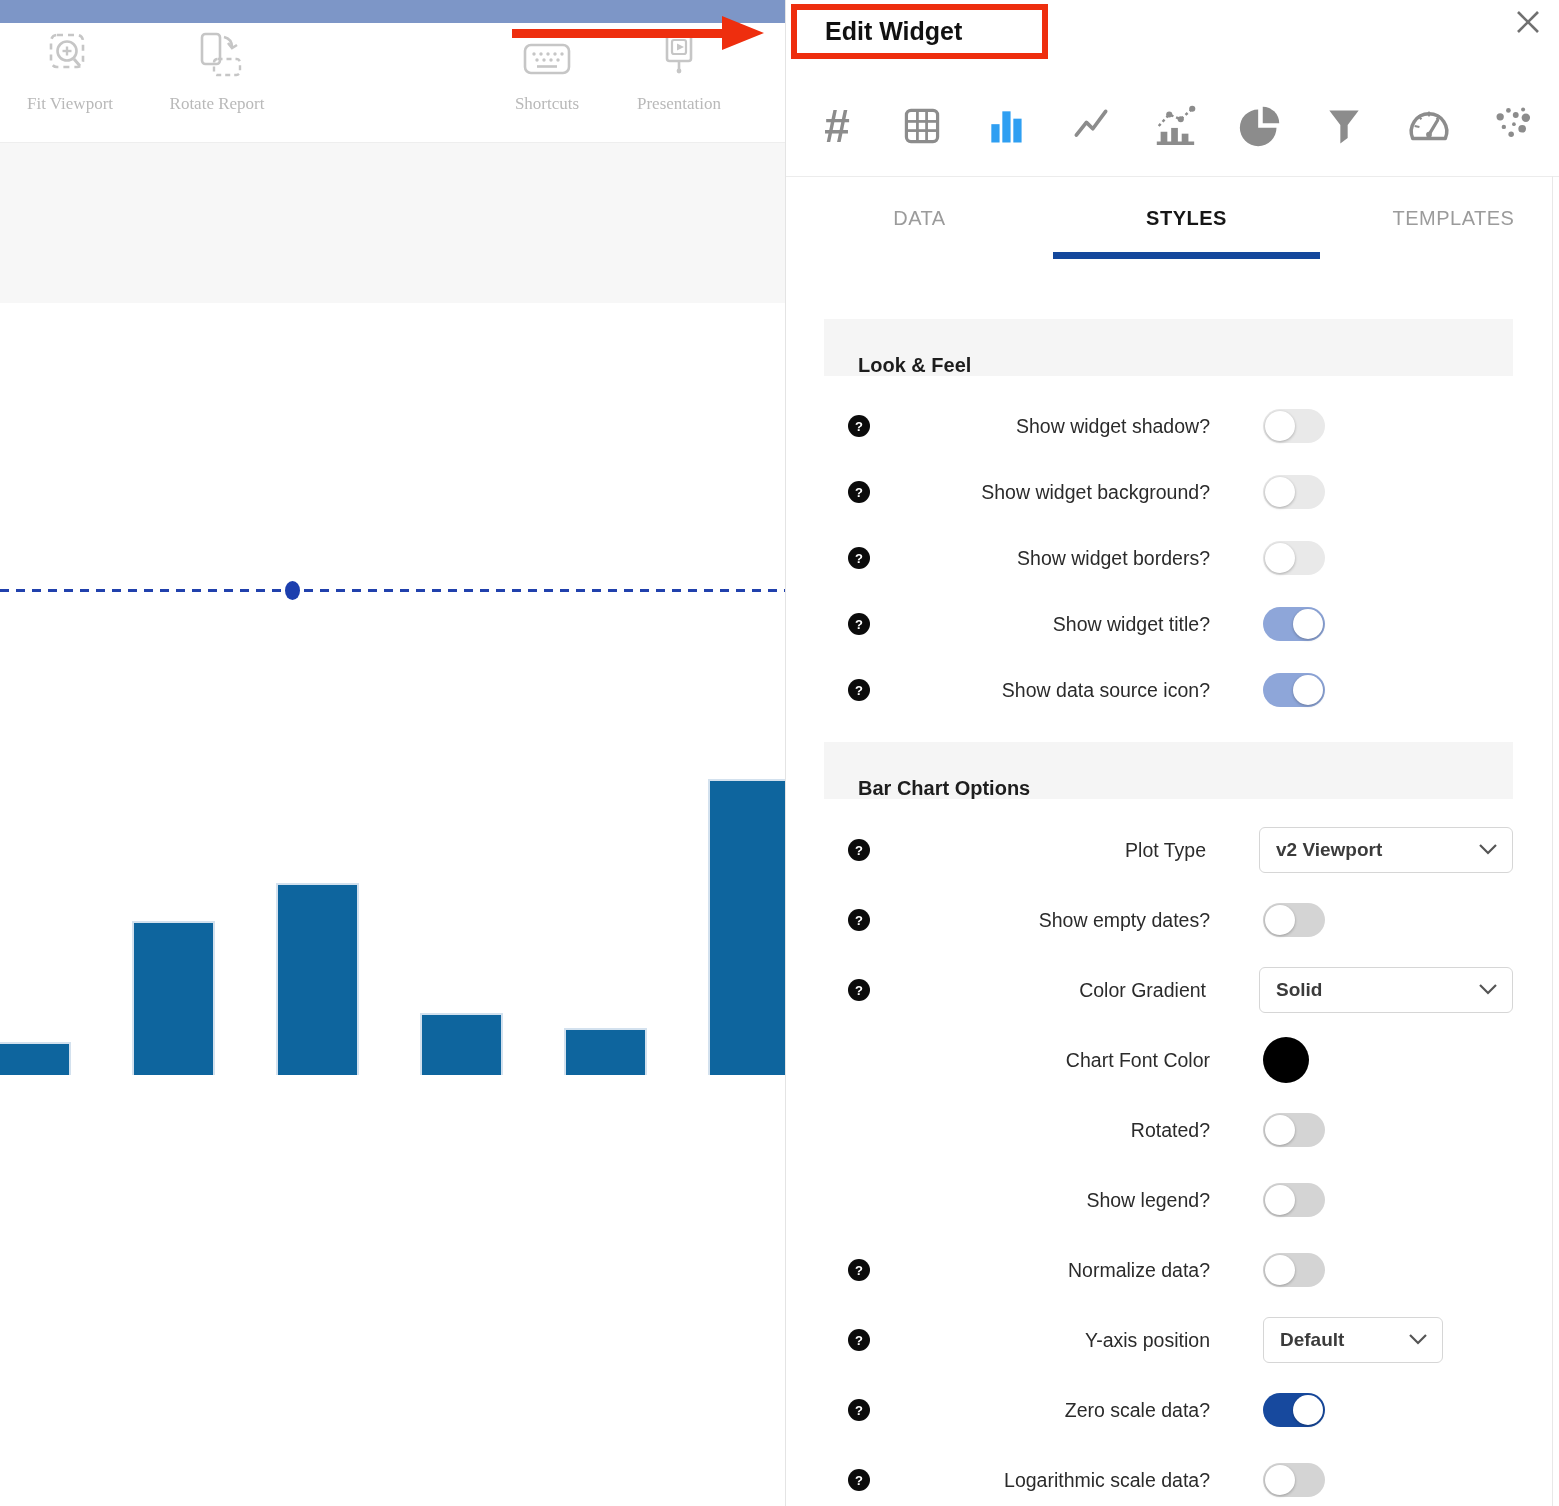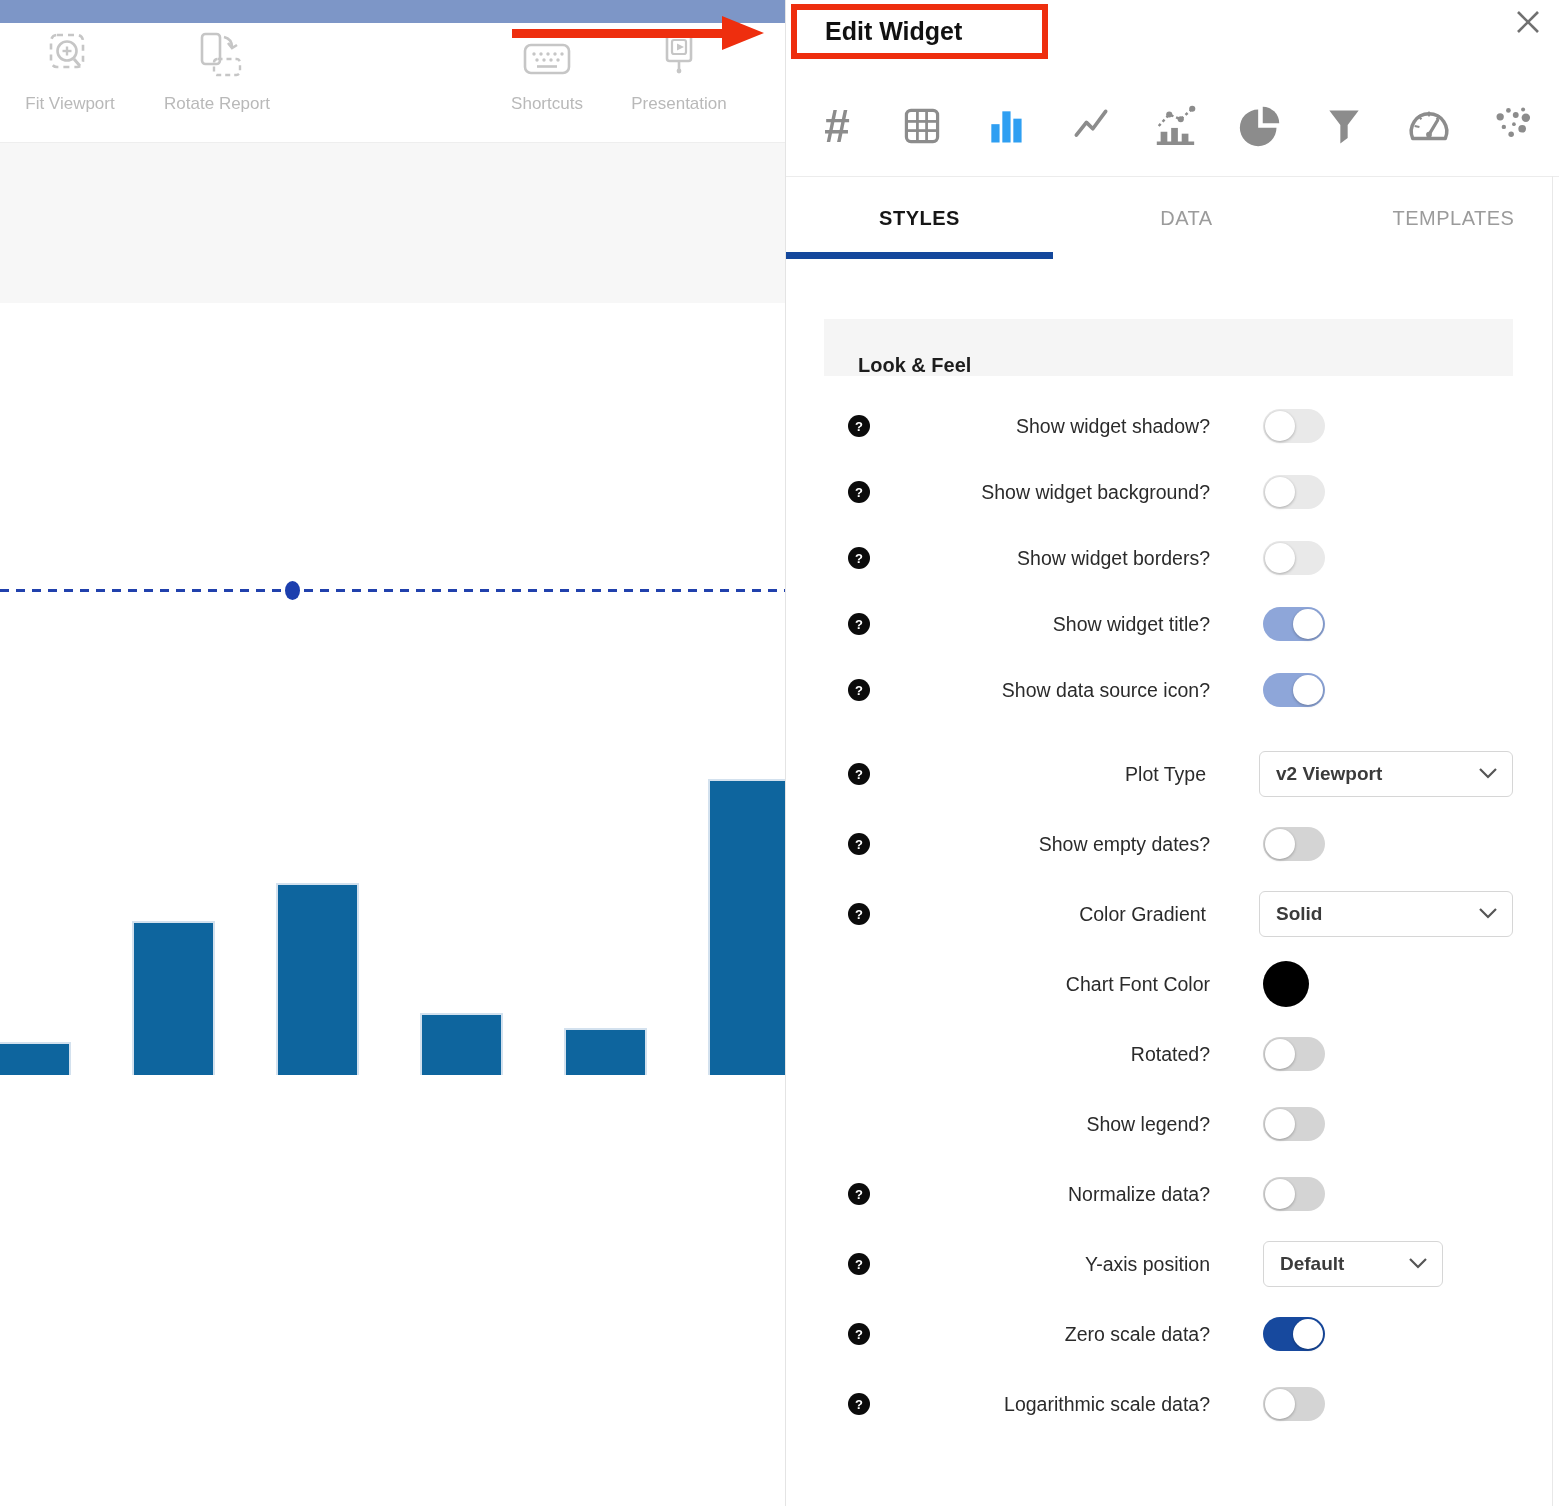--- a/index.html
+++ b/index.html
@@ -1,19 +1,19 @@
 <!DOCTYPE html>
 <html><head>
 <meta charset="utf-8">
 <style>
   html,body{margin:0;padding:0;}
   body{width:1559px;height:1506px;position:relative;overflow:hidden;
        font-family:"Liberation Sans",sans-serif;background:#fff;color:#222;}
   
-  #canvas{position:absolute;left:0;top:0;width:785px;height:1080px;overflow:hidden;background:#fff;}
+  #canvas{position:absolute;left:0;top:0;width:785px;height:1080px;overflow:hidden;background:#fff;font-family:Liberation Serif, serif;}
   #topbar{position:absolute;left:0;top:0;width:785px;height:23px;}
   .toolbar-btn{position:absolute;top:30px;display:flex;flex-direction:column;align-items:center;}
   .toolbar-btn .tb-icon{height:58px;display:flex;align-items:center;justify-content:center;}
   .toolbar-btn .tb-label{margin-top:6px;font-size:17px;color:#b9b9b9;white-space:nowrap;}
   #gray-strip{position:absolute;left:0;top:142px;width:785px;height:160px;background:#f7f7f7;border-top:1px solid #eeeeee;}
   
   #arrow-line{position:absolute;left:512px;top:29px;width:216px;height:9px;}
   #arrow-head{position:absolute;left:722px;top:16px;width:0;height:0;
               border-top:17px solid transparent;border-bottom:17px solid transparent;border-left:42px solid transparent;}
   
@@ -228,28 +228,28 @@
           <circle cx="14" cy="25" r="2.4" fill="#8c8c8c"></circle>
           <circle cx="25" cy="22" r="2" fill="#8c8c8c"></circle>
           <circle cx="34" cy="27" r="4.2" fill="#8c8c8c"></circle>
           <circle cx="22" cy="33" r="3" fill="#8c8c8c"></circle>
         </svg>
       </div>
     </div>
   <div id="icon-divider"></div>
 
   <div id="tabs">
+      <div class="tab">
+        <span>DATA</span>
+      </div>
       <div class="tab active">
         <span>STYLES</span>
         <div class="tab-underline" style="background: rgb(20, 72, 156);"></div>
       </div>
       <div class="tab">
-        <span>DATA</span>
-      </div>
-      <div class="tab">
         <span>TEMPLATES</span>
       </div>
     </div>
   <div id="scroll-line"></div>
 
   <div id="panel-body">
       <div class="section-band" style="background: rgb(245, 245, 245);">
         <span>Look &amp; Feel</span>
       </div>
       <div class="rows">
@@ -301,20 +301,23 @@
           <div class="help">
             <div class="help-badge">?</div>
           </div>
           <div class="rowlabel">Show data source icon?</div>
           <div class="ctrl">
             <div class="toggle on" style="background: rgb(142, 166, 217);">
               <div class="knob"></div>
             </div>
           </div>
         </div>
+      </div>
+      <div class="section-band" style="background: rgb(245, 245, 245); margin-top: 19px;">
+        <span>Bar Chart Options</span>
       </div>
       <div class="rows second">
         <div class="row" style="height: 70px;">
           <div class="help">
             <div class="help-badge">?</div>
           </div>
           <div class="rowlabel">Plot Type</div>
           <div class="ctrl">
             <div class="select" style="width: 254px;">
               <span class="sel-text">v2 Viewport</span>

